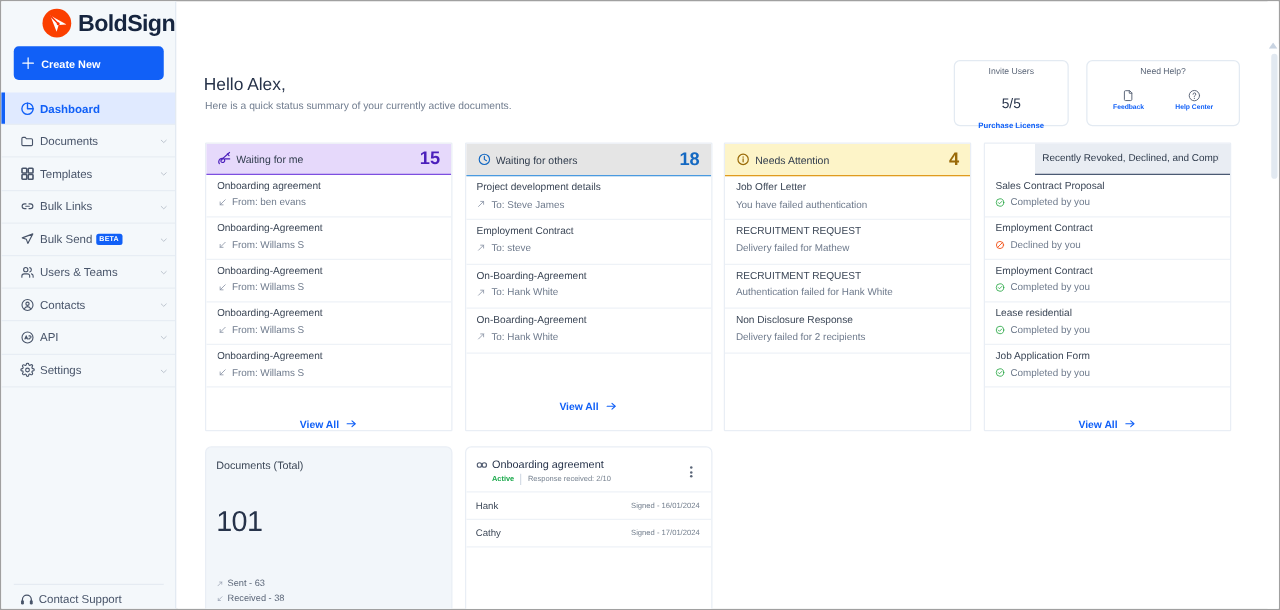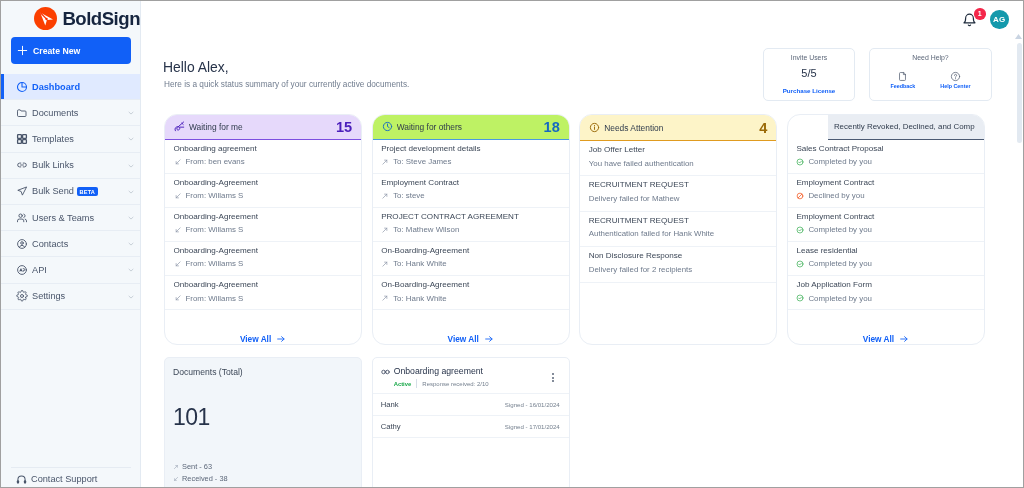--- a/index.html
+++ b/index.html
@@ -53,30 +53,30 @@
             justify-content:center; cursor:pointer; letter-spacing:.2px; }
 
   
   .main { position:absolute; left:141px; top:34px; right:0; bottom:0; background:#fff; }
   .greet-title { position:absolute; left:21px; top:24px; font-size:13.9px; font-weight:400; color:#27334a; }
   .greet-sub { position:absolute; left:22px; top:45px; font-size:8.25px; color:#717d8f; }
 
   .mini-card { position:absolute; top:13px; border:1px solid #e3eaf2; border-radius:5px;
                background:#fff; text-align:center; }
   .mini-title { font-size:6.9px; color:#5b6678; margin-top:5px; }
-  .mini-value { font-size:11px; font-weight:400; color:#27334a; margin-top:6px; }
+  .mini-value { font-size:11px; font-weight:400; color:#27334a; margin-top:16px; }
   .mini-link { font-size:6.2px; color:#1160f7; font-weight:700; margin-top:8px; cursor:pointer; }
   .help-actions { display:flex; justify-content:center; gap:25px; margin-top:9.5px; }
   .help-action { display:flex; flex-direction:column; align-items:center; gap:1px; cursor:pointer;
                  white-space:nowrap; }
   .help-action span { font-size:5.4px; color:#1160f7; font-weight:700; }
 
   
   .cards { position:absolute; left:22px; top:79px; right:38px; height:231px; display:flex; gap:9.5px; }
-  .card { flex:1 1 0; border:1px solid #e9eef5; border-radius:13px; background:#fff;
+  .card { flex:1 1 0; border:1px solid #e9eef5; border-radius:1px; background:#fff;
           display:flex; flex-direction:column; overflow:hidden; }
   .card-head { height:26px; display:flex; align-items:center; padding:0 9px;
                border-bottom:1.4px solid; font-size:8.4px; font-weight:400; color:#2f3b4c; }
   .card-head .h-ico { width:11px; height:11px; margin-right:4px; flex:0 0 auto; display:flex;
                       align-items:center; justify-content:center; }
   .card-head .h-title { flex:1 1 auto; white-space:nowrap; overflow:hidden; }
   .card-head.narrow { font-size:7.95px; padding-left:6px;margin-left:40px; }
   .card-head .h-count { font-size:14.6px; font-weight:700; }
   .card-row { height:35.4px; padding:2px 9px 0 8.5px; border-bottom:1px solid #eef2f7; }
   .row-title { font-size:8.1px; color:#3c4757; line-height:13px; white-space:nowrap;
@@ -274,30 +274,20 @@
         <svg width="11" height="11" viewBox="0 0 24 24" fill="none" stroke="#49556a" stroke-width="2.2" stroke-linecap="round">
             <path d="M4.2 15.2v-3a7.8 7.8 0 0 1 15.6 0v3"></path>
             <rect x="1.8" y="13.4" width="5" height="7.6" rx="2.4" fill="#49556a" stroke="none"></rect>
             <rect x="17.2" y="13.4" width="5" height="7.6" rx="2.4" fill="#49556a" stroke="none"></rect>
           </svg>
       </span>
       <span>Contact Support</span>
     </div>
   </div>
 
-  <div class="topbar">
-    <div class="bell-wrap">
-      <svg width="13" height="14" viewBox="0 0 22 24" fill="none" stroke="#1d2a3b" stroke-width="2" stroke-linecap="round" stroke-linejoin="round">
-        <path d="M17.6 8.6a6.6 6.6 0 1 0-13.2 0c0 6.6-2.8 8.3-2.8 8.3h18.8s-2.8-1.7-2.8-8.3"></path>
-        <path d="M12.8 20.6a2.2 2.2 0 0 1-3.8 0"></path>
-      </svg>
-      <span class="badge">1</span>
-    </div>
-    <div class="avatar">AG</div>
-  </div>
 
   <div class="main">
     <div class="greet-title">Hello Alex,</div>
     <div class="greet-sub">Here is a quick status summary of your currently active documents.</div>
 
     <div class="mini-card" style="left:621px; width:92px; height:53px;">
       <div class="mini-title">Invite Users</div>
       <div class="mini-value">5/5</div>
       <div class="mini-link">Purchase License</div>
     </div>
@@ -407,21 +397,21 @@
               <span style="display:flex">
                 <svg width="10" height="10" viewBox="0 0 24 24" fill="none" stroke="#1160f7" stroke-width="2.1" stroke-linecap="round" stroke-linejoin="round">
                   <path d="M4 12h15"></path>
                   <path d="M13.4 6.4 19.6 12l-6.2 5.6"></path>
                 </svg>
               </span>
             </div>
           </div>
         </div>
         <div class="card">
-          <div class="card-head" style="background:#bef264;border-bottom-color:#4a9ae0">
+          <div class="card-head" style="background:#e5e5e5;border-bottom-color:#4a9ae0">
             <span class="h-ico">
               <svg width="11" height="11" viewBox="0 0 24 24" fill="none" stroke="#1569c2" stroke-width="2" stroke-linecap="round" stroke-linejoin="round">
                 <circle cx="12" cy="12" r="9"></circle>
                 <path d="M12 6.6V12l3.6 2.4"></path>
               </svg>
             </span>
             <span class="h-title">Waiting for others</span>
             <span class="h-count" style="color:#1569c2">18</span>
           </div>
           <div class="card-row">
@@ -439,32 +429,20 @@
           <div class="card-row">
             <div class="row-title">Employment Contract</div>
             <div class="row-sub">
               <span class="r-ico">
                 <svg width="8" height="8" viewBox="0 0 24 24" fill="none" stroke="#8a94a6" stroke-width="2" stroke-linecap="round" stroke-linejoin="round">
                   <path d="M5.5 18.5 17.6 6.4"></path>
                   <path d="M10.6 6.4h7v7"></path>
                 </svg>
               </span>
               <span>To: steve</span>
-            </div>
-          </div>
-          <div class="card-row">
-            <div class="row-title">PROJECT CONTRACT AGREEMENT</div>
-            <div class="row-sub">
-              <span class="r-ico">
-                <svg width="8" height="8" viewBox="0 0 24 24" fill="none" stroke="#8a94a6" stroke-width="2" stroke-linecap="round" stroke-linejoin="round">
-                  <path d="M5.5 18.5 17.6 6.4"></path>
-                  <path d="M10.6 6.4h7v7"></path>
-                </svg>
-              </span>
-              <span>To: Mathew Wilson</span>
             </div>
           </div>
           <div class="card-row">
             <div class="row-title">On-Boarding-Agreement</div>
             <div class="row-sub">
               <span class="r-ico">
                 <svg width="8" height="8" viewBox="0 0 24 24" fill="none" stroke="#8a94a6" stroke-width="2" stroke-linecap="round" stroke-linejoin="round">
                   <path d="M5.5 18.5 17.6 6.4"></path>
                   <path d="M10.6 6.4h7v7"></path>
                 </svg>

